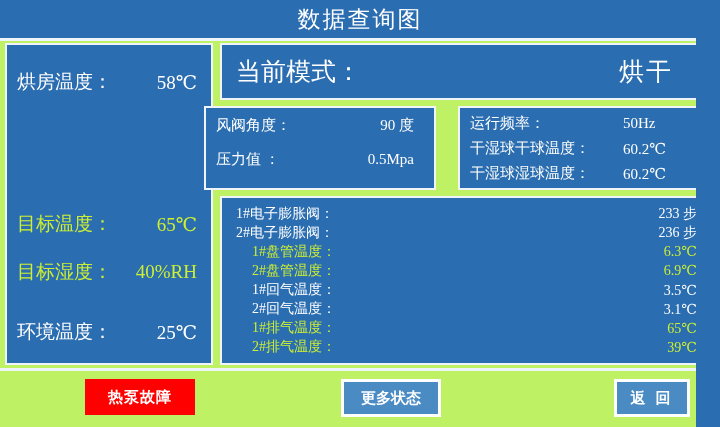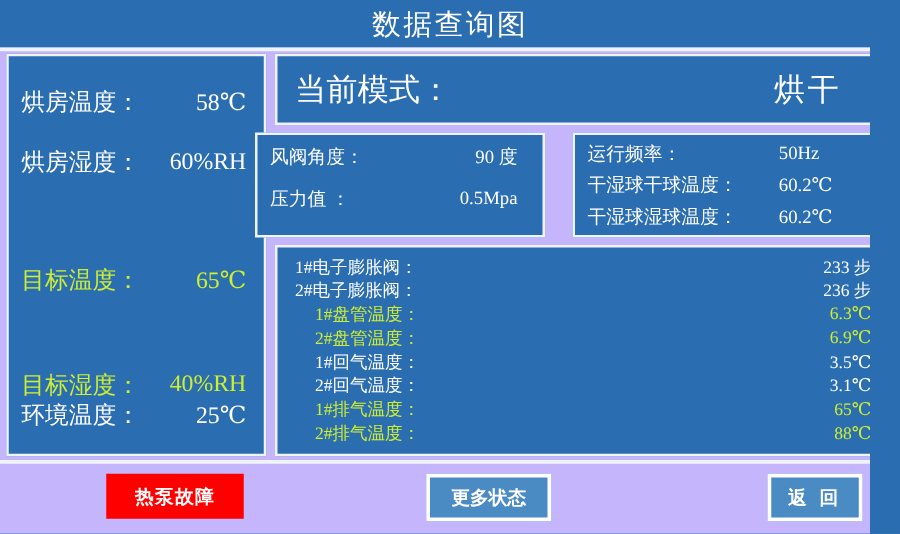--- a/index.html
+++ b/index.html
@@ -4,21 +4,21 @@
 <style>
   html, body {
     margin: 0;
     padding: 0;
     background: #2a6db0;
   }
   #screen {
     position: relative;
     width: 696px;
     height: 427px;
-    background: #c4b5fd;
+    background: #bef264;
     font-family: "Liberation Serif", "DejaVu Serif", serif;
     overflow: hidden;
     box-sizing: border-box;
   }
 
   
   #header {
     position: absolute;
     left: 0; top: 0;
     width: 720px; height: 38px;
@@ -180,29 +180,25 @@
     <span id="header-title">数据查询图</span>
   </div>
   <div class="hdivider" style="left:0; top:38px; width:720px; height:3px;"></div>
 
   <div class="panel" id="left-panel">
 
     <div class="lrow" style="top:22px; height:30px;">
       <span class="lab white">烘房温度：</span>
       <span class="val white">58℃</span>
     </div>
-    <div class="lrow" style="top:70px; height:30px;">
-      <span class="lab white">烘房湿度：</span>
-      <span class="val white">60%RH</span>
-    </div>
     <div class="lrow" style="top:164px; height:30px;">
       <span class="lab green">目标温度：</span>
       <span class="val green">65℃</span>
     </div>
-    <div class="lrow" style="top:212px; height:30px;margin-top:36px;">
+    <div class="lrow" style="top:212px; height:30px;">
       <span class="lab green">目标湿度：</span>
       <span class="val green">40%RH</span>
     </div>
     <div class="lrow" style="top:272px; height:30px;">
       <span class="lab white">环境温度：</span>
       <span class="val white">25℃</span>
     </div>
   </div>
 
   <div class="panel" id="mode-panel">
@@ -267,21 +263,21 @@
         <span class="lab">2#回气温度：</span>
         <span class="val">3.1℃</span>
       </div>
 
       <div class="gcell green indent">
         <span class="lab">1#排气温度：</span>
         <span class="val">65℃</span>
       </div>
       <div class="gcell green indent">
         <span class="lab">2#排气温度：</span>
-        <span class="val">88℃</span>
+        <span class="val">39℃</span>
       </div>
 
     </div>
   </div>
 
   <div class="hdivider" style="left:0; top:368px; width:720px; height:3px;"></div>
 
   <div id="footer">
     <div class="btn" id="alarm-button">
       <span>热泵故障</span>

